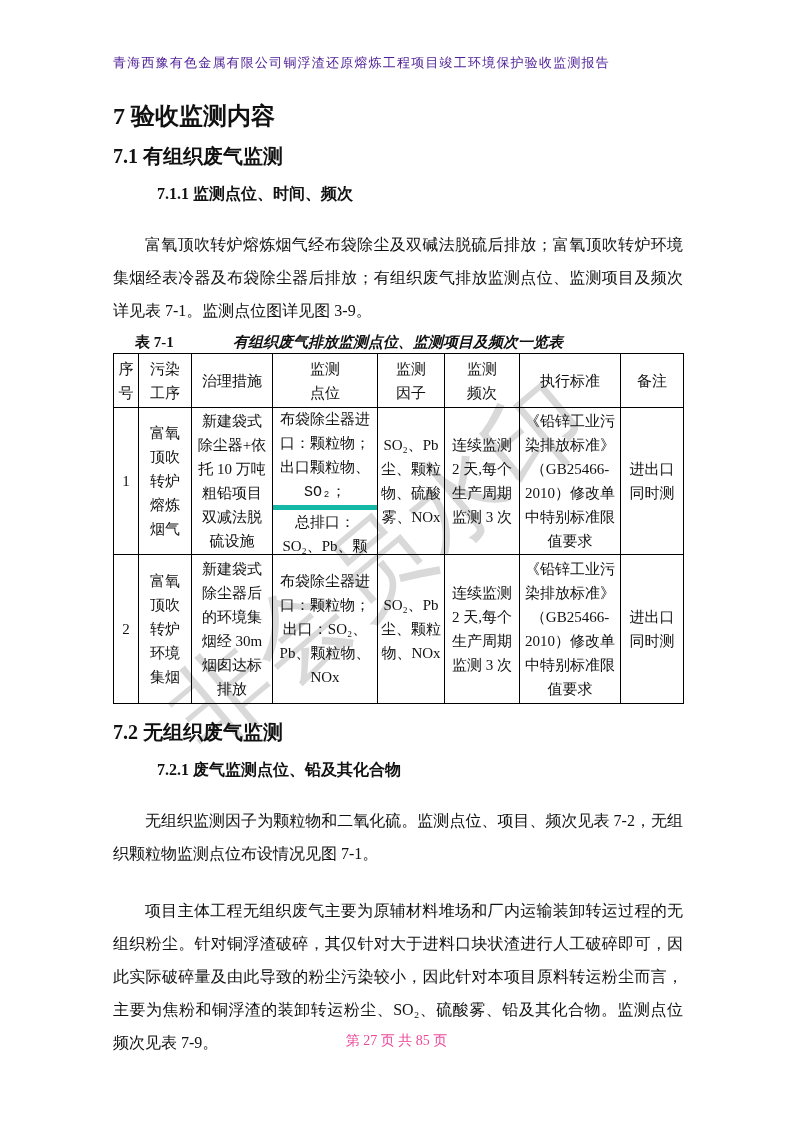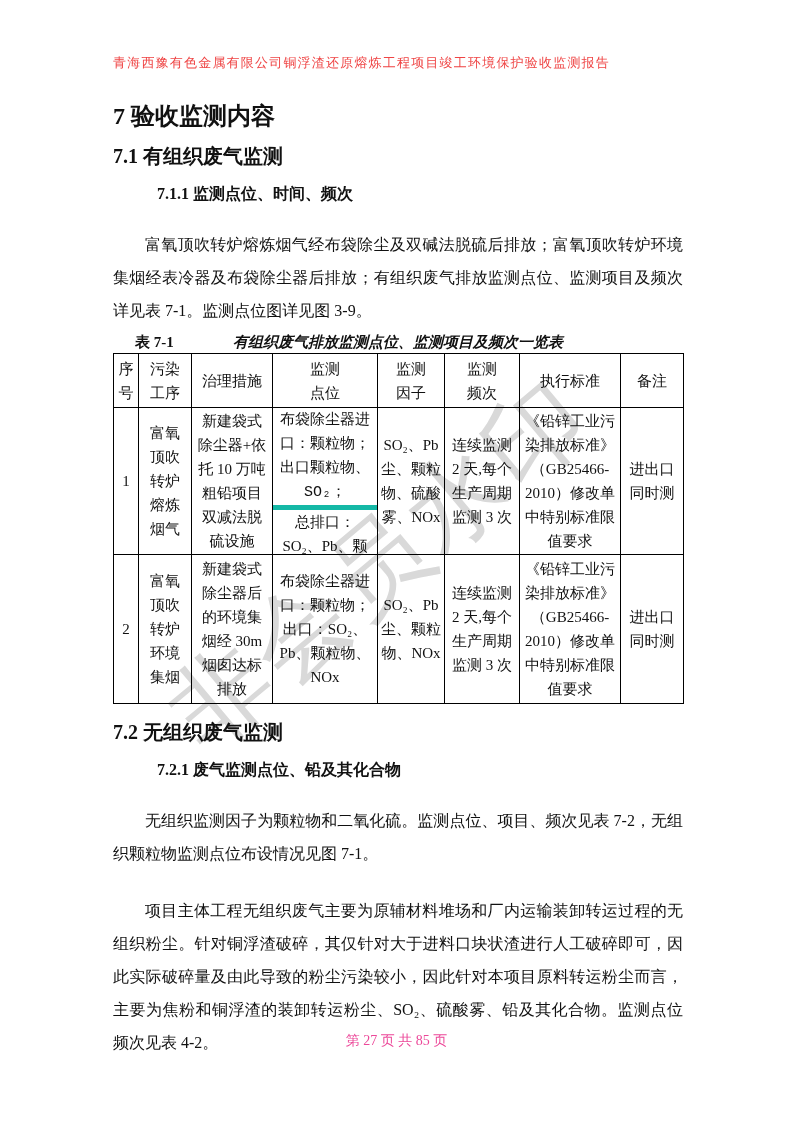--- a/index.html
+++ b/index.html
@@ -31,21 +31,21 @@
 
   .content {
     position: relative;
     z-index: 1;
     padding: 54px 110px 0 113px; 
   }
 
   .doc-header {
     font-size: 13px;
     letter-spacing: 1.2px;
-    color: #ef4444;
+    color: #4c1d95;
     white-space: nowrap;
   }
 
   .h1 {
     margin-top: 29px;
     font-size: 24px;
     font-weight: bold;
     line-height: 1.25;
   }
 
@@ -199,19 +199,19 @@
         </tr>
       </tbody>
     </table>
 
     <div class="h2 second">7.2 无组织废气监测</div>
 
     <div class="h3">7.2.1 废气监测点位、铅及其化合物</div>
 
     <div class="para">无组织监测因子为颗粒物和二氧化硫。监测点位、项目、频次见表 7-2，无组织颗粒物监测点位布设情况见图 7-1。</div>
 
-    <div class="para">项目主体工程无组织废气主要为原辅材料堆场和厂内运输装卸转运过程的无组织粉尘。针对铜浮渣破碎，其仅针对大于进料口块状渣进行人工破碎即可，因此实际破碎量及由此导致的粉尘污染较小，因此针对本项目原料转运粉尘而言，主要为焦粉和铜浮渣的装卸转运粉尘、SO₂、硫酸雾、铅及其化合物。监测点位频次见表 4-2。</div>
+    <div class="para">项目主体工程无组织废气主要为原辅材料堆场和厂内运输装卸转运过程的无组织粉尘。针对铜浮渣破碎，其仅针对大于进料口块状渣进行人工破碎即可，因此实际破碎量及由此导致的粉尘污染较小，因此针对本项目原料转运粉尘而言，主要为焦粉和铜浮渣的装卸转运粉尘、SO₂、硫酸雾、铅及其化合物。监测点位频次见表 7-9。</div>
 
   </div>
 
   <div class="doc-footer">第 27 页 共 85 页</div>
 
 </div>
 
 </body></html>

